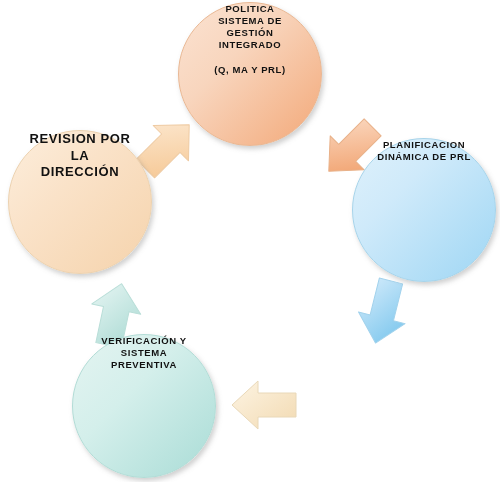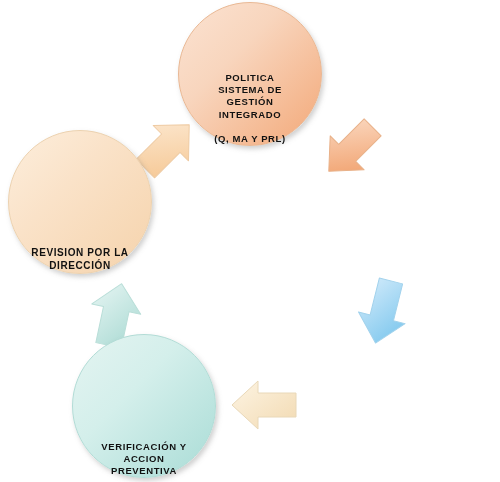--- a/index.html
+++ b/index.html
@@ -19,21 +19,21 @@
     height: 482px;
     background: #ffffff;
   }
 
   
   .node {
     position: absolute;
     border-radius: 50%;
     box-sizing: border-box;
     display: flex;
-    align-items: flex-end;
+    align-items: flex-start;
     justify-content: center;
     text-align: center;
     box-shadow: 2px 3px 5px rgba(120,120,120,0.35);
   }
   .node-label {
     font-weight: bold;
     color: #111111;
     letter-spacing: 0.6px;
     line-height: 1.28;
     padding: 0 10px;
@@ -67,21 +67,21 @@
     background: linear-gradient(135deg, #e4f4f1 0%, #d4efeb 40%, #a9dcd6 100%);
     border: 1px solid #b2dcd6;
   }
   .node-verification .node-label { font-size: 9.5px; }
 
   .node-review {
     left: 8px; top: 130px; width: 144px; height: 144px;
     background: linear-gradient(135deg, #fdeedc 0%, #fae2c8 40%, #f5d3ac 100%);
     border: 1px solid #ecd2b0;
   }
-  .node-review .node-label { font-size: 10px; }
+  .node-review .node-label { font-size: 13px; }
 
   
   .arrow {
     position: absolute;
   }
   .arrow svg { display: block; overflow: visible; }
 </style>
 </head>
 <body>
 
@@ -157,25 +157,29 @@
 
   <div class="node node-policy">
     <span class="node-label">POLITICA
 SISTEMA DE
 GESTIÓN
 INTEGRADO
 
 (Q, MA Y PRL)</span>
   </div>
 
+  <div class="node node-planning">
+    <span class="node-label">PLANIFICACION
+DINÁMICA DE PRL</span>
+  </div>
 
 
   <div class="node node-verification">
     <span class="node-label">VERIFICACIÓN  Y
-ACCION
+SISTEMA
 PREVENTIVA</span>
   </div>
 
   <div class="node node-review">
     <span class="node-label">REVISION  POR LA
 DIRECCIÓN</span>
   </div>
 
 </div>
 

